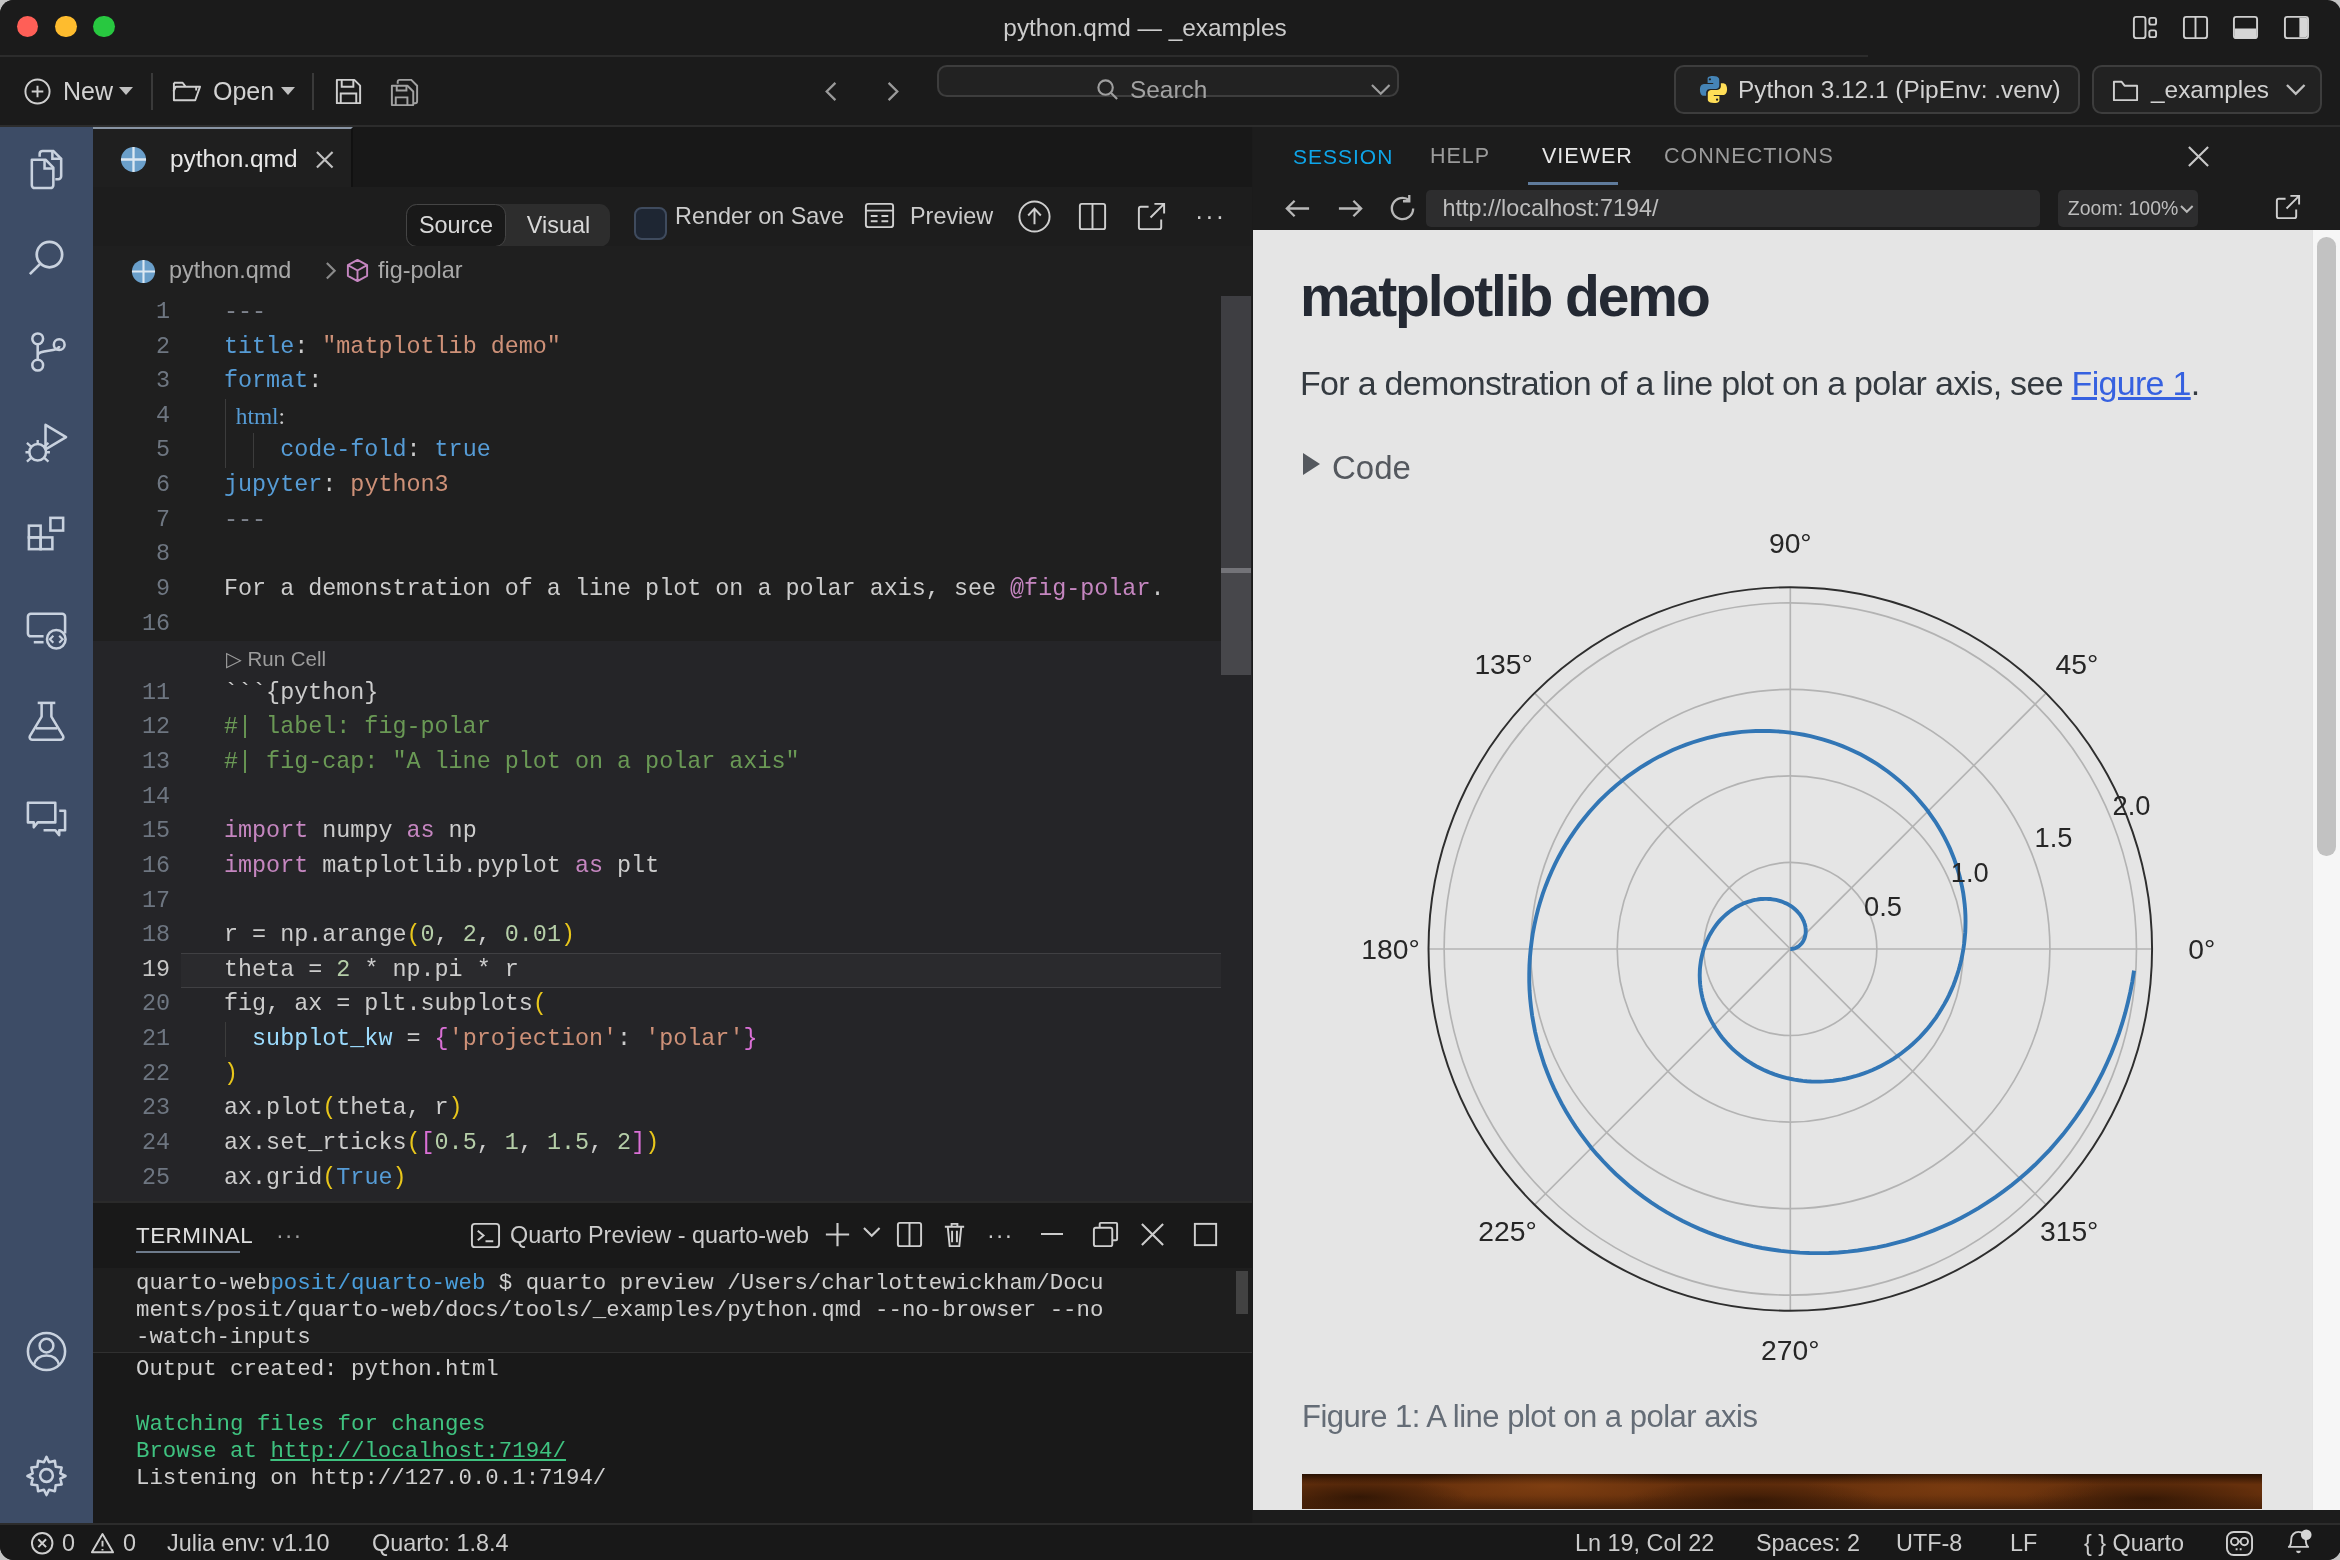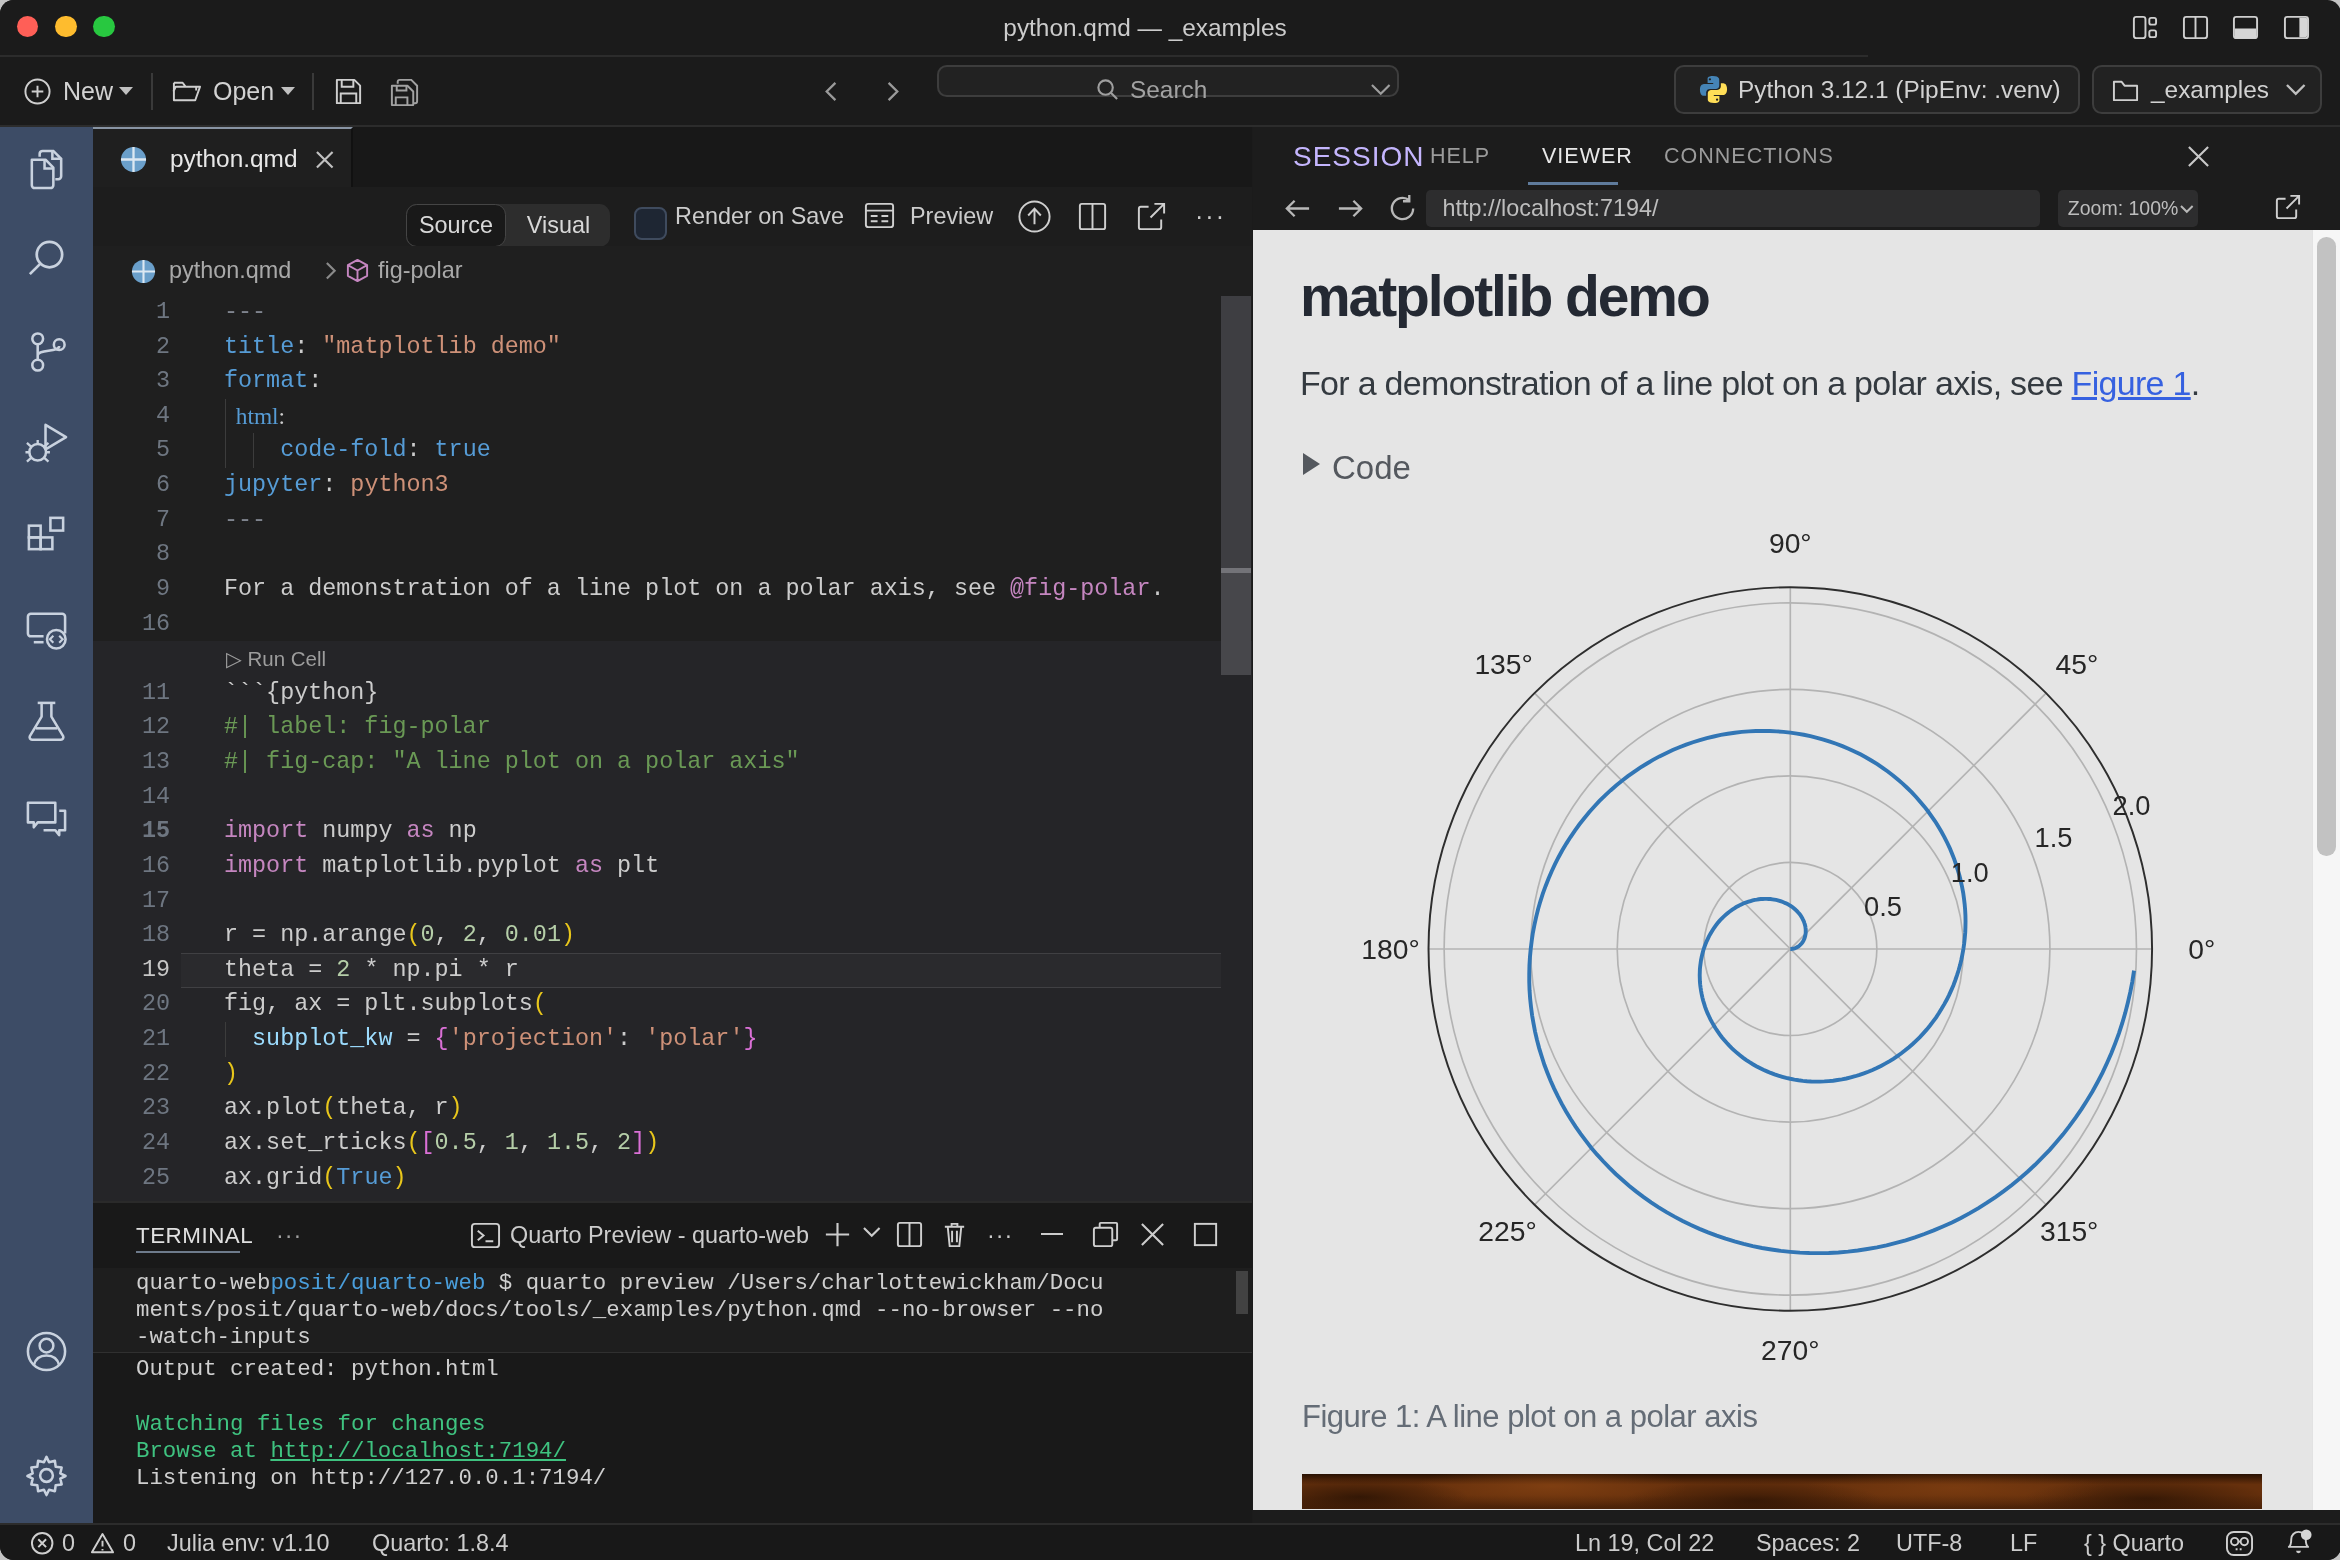--- a/index.html
+++ b/index.html
@@ -244,21 +244,21 @@
     <div class="gut" style="top:173px;">6</div><div class="ln" style="top:173px;"><span class="b">jupyter</span><span class="c">: </span><span class="s">python3</span></div>
     <div class="gut" style="top:208px;">7</div><div class="ln" style="top:208px;"><span class="g">---</span></div>
     <div class="gut" style="top:242px;">8</div>
     <div class="gut" style="top:277px;">9</div><div class="ln" style="top:277px;"><span class="c">For a demonstration of a line plot on a polar axis, see </span><span class="k">@fig-polar</span><span class="c">.</span></div>
     <div class="gut" style="top:312px;">16</div>
     <div class="ln" style="top:348px;font:20.5px/31px 'Liberation Sans';color:#9d9d9d;left:133px;">▷ Run Cell</div>
     <div class="gut" style="top:381px;">11</div><div class="ln" style="top:381px;"><span class="c">```{python}</span></div>
     <div class="gut" style="top:415px;">12</div><div class="ln" style="top:415px;"><span class="gr">#| label: fig-polar</span></div>
     <div class="gut" style="top:450px;">13</div><div class="ln" style="top:450px;"><span class="gr">#| fig-cap: "A line plot on a polar axis"</span></div>
     <div class="gut" style="top:485px;">14</div>
-    <div class="gut" style="top:519px;font-weight:bold;">15</div><div class="ln" style="top:519px;"><span class="k">import</span><span class="c"> numpy </span><span class="k">as</span><span class="c"> np</span></div>
+    <div class="gut" style="top:519px;">15</div><div class="ln" style="top:519px;"><span class="k">import</span><span class="c"> numpy </span><span class="k">as</span><span class="c"> np</span></div>
     <div class="gut" style="top:554px;">16</div><div class="ln" style="top:554px;"><span class="k">import</span><span class="c"> matplotlib.pyplot </span><span class="k">as</span><span class="c"> plt</span></div>
     <div class="gut" style="top:589px;">17</div>
     <div class="gut" style="top:623px;">18</div><div class="ln" style="top:623px;"><span class="c">r = np.arange</span><span class="y">(</span><span class="n">0</span><span class="c">, </span><span class="n">2</span><span class="c">, </span><span class="n">0.01</span><span class="y">)</span></div>
     <div class="gut" style="top:658px;color:#c6c6c6;">19</div><div class="ln" style="top:658px;"><span class="c">theta = </span><span class="n">2</span><span class="c"> * np.pi * r</span></div>
     <div class="gut" style="top:692px;">20</div><div class="ln" style="top:692px;"><span class="c">fig, ax = plt.subplots</span><span class="y">(</span></div>
     <div class="gut" style="top:727px;">21</div><div class="ln" style="top:727px;"><span class="c">  </span><span class="v">subplot_kw</span><span class="c"> = </span><span class="o">{</span><span class="s">'projection'</span><span class="c">: </span><span class="s">'polar'</span><span class="o">}</span></div>
     <div class="gut" style="top:762px;">22</div><div class="ln" style="top:762px;"><span class="y">)</span></div>
     <div class="gut" style="top:796px;">23</div><div class="ln" style="top:796px;"><span class="c">ax.plot</span><span class="y">(</span><span class="c">theta, r</span><span class="y">)</span></div>
     <div class="gut" style="top:831px;">24</div><div class="ln" style="top:831px;"><span class="c">ax.set_rticks</span><span class="y">(</span><span class="o">[</span><span class="n">0.5</span><span class="c">, </span><span class="n">1</span><span class="c">, </span><span class="n">1.5</span><span class="c">, </span><span class="n">2</span><span class="o">]</span><span class="y">)</span></div>
     <div class="gut" style="top:866px;">25</div><div class="ln" style="top:866px;"><span class="c">ax.grid</span><span class="y">(</span><span class="b">True</span><span class="y">)</span></div>
@@ -309,21 +309,21 @@
     <div class="ab" style="left:43px;top:153px;"><span class="tw">Output created: python.html</span></div>
     <div class="ab" style="left:43px;top:208px;"><span class="tg">Watching files for changes</span></div>
     <div class="ab" style="left:43px;top:235px;"><span class="tg">Browse at <span style="text-decoration:underline;">http://localhost:7194/</span></span></div>
     <div class="ab" style="left:43px;top:262px;"><span class="tw">Listening on http://127.0.0.1:7194/</span></div>
     <div class="ab" style="left:1143px;top:68px;width:11.7px;height:43px;background:#424242;"></div>
   </div>
 </div>
 
 <div class="ab" id="panel" style="left:1253px;top:127px;width:1087px;height:1397px;background:#1c1c1c;">
 
-  <div class="ab" style="left:40px;top:0;height:59px;line-height:59px;color:#c4b5fd;font-size:28px;letter-spacing:1px;">SESSION</div>
+  <div class="ab" style="left:40px;top:0;height:59px;line-height:59px;color:#0ea5e9;font-size:21px;letter-spacing:1px;">SESSION</div>
   <div class="ab" style="left:177px;top:0;height:59px;line-height:59px;color:#9b9b9b;font-size:21.5px;letter-spacing:1px;">HELP</div>
   <div class="ab" style="left:289px;top:0;height:59px;line-height:59px;color:#e8e8e8;font-size:21.5px;letter-spacing:1px;">VIEWER</div>
   <div class="ab" style="left:275px;top:55px;width:90px;height:2.9px;background:#5f7b9c;"></div>
   <div class="ab" style="left:411px;top:0;height:59px;line-height:59px;color:#9b9b9b;font-size:21.5px;letter-spacing:1px;">CONNECTIONS</div>
   <svg class="ab" style="left:933px;top:16.6px;" width="25" height="25" viewBox="0 0 26 26">
         <path d="M3 3 L23 23 M23 3 L3 23" stroke="#c8c8c8" stroke-width="2.2"></path>
       </svg>
 
   <div class="ab" style="left:0;top:59px;width:1087px;height:45px;background:#1c1c1c;">
     <svg class="ab" style="left:30px;top:7.8px;" width="29" height="29" viewBox="0 0 30 30">

